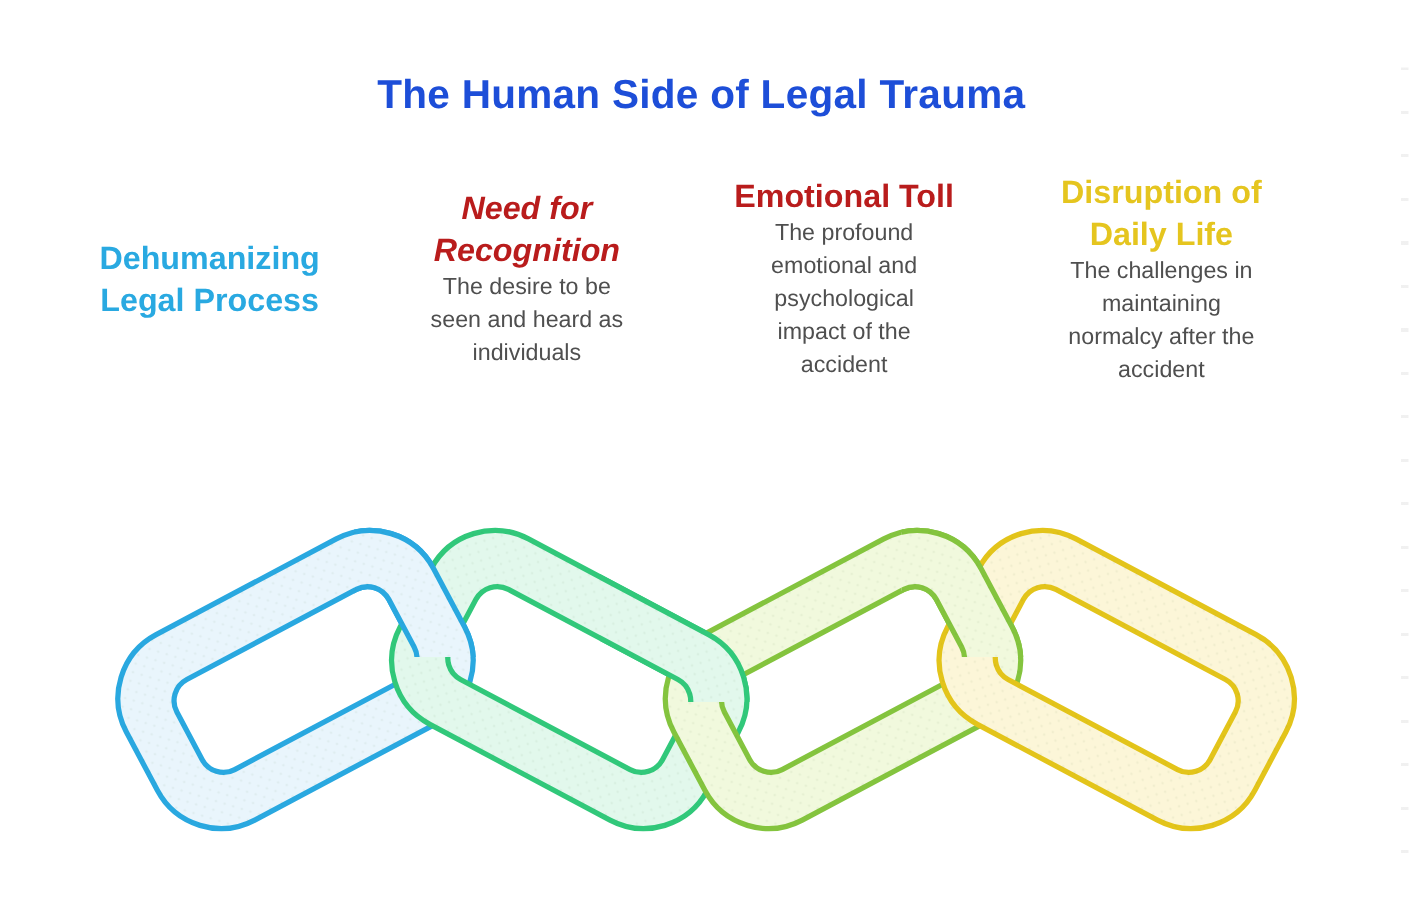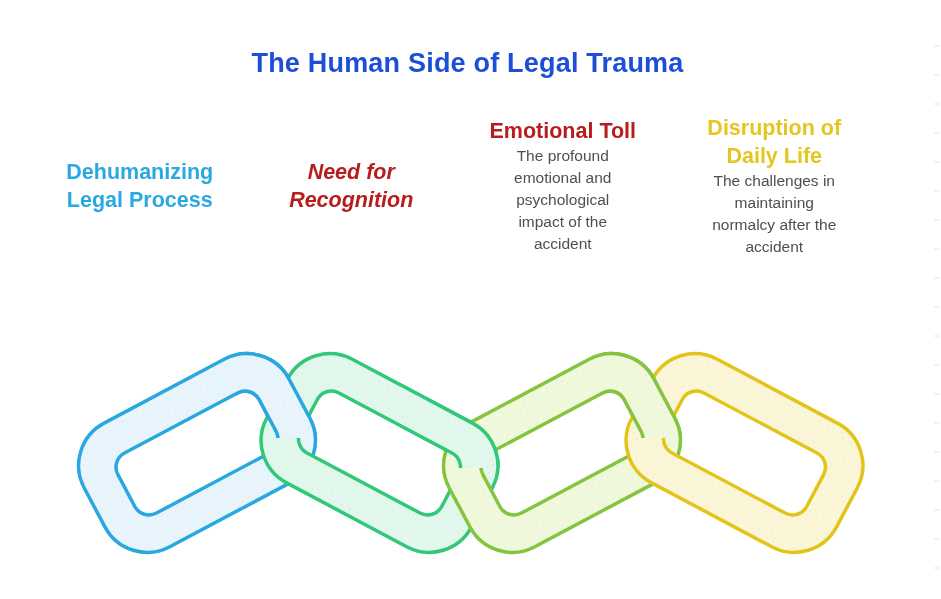--- a/index.html
+++ b/index.html
@@ -82,20 +82,23 @@
   <h1 class="page-title" style="color: #1d4ed8; margin-top: 16px;">The Human Side of Legal Trauma</h1>
 
   <div class="columns">
     <div class="col">
       <div class="col-heading" style="color: rgb(41, 169, 225);">Dehumanizing
 Legal Process</div>
     </div>
     <div class="col">
       <div class="col-heading" style="color: #b91c1c; font-style: italic;">Need for
 Recognition</div>
+      <div class="col-body">The desire to be
+seen and heard as
+individuals</div>
     </div>
     <div class="col">
       <div class="col-heading" style="color: #b91c1c;">Emotional Toll</div>
       <div class="col-body">The profound
 emotional and
 psychological
 impact of the
 accident</div>
     </div>
     <div class="col">

